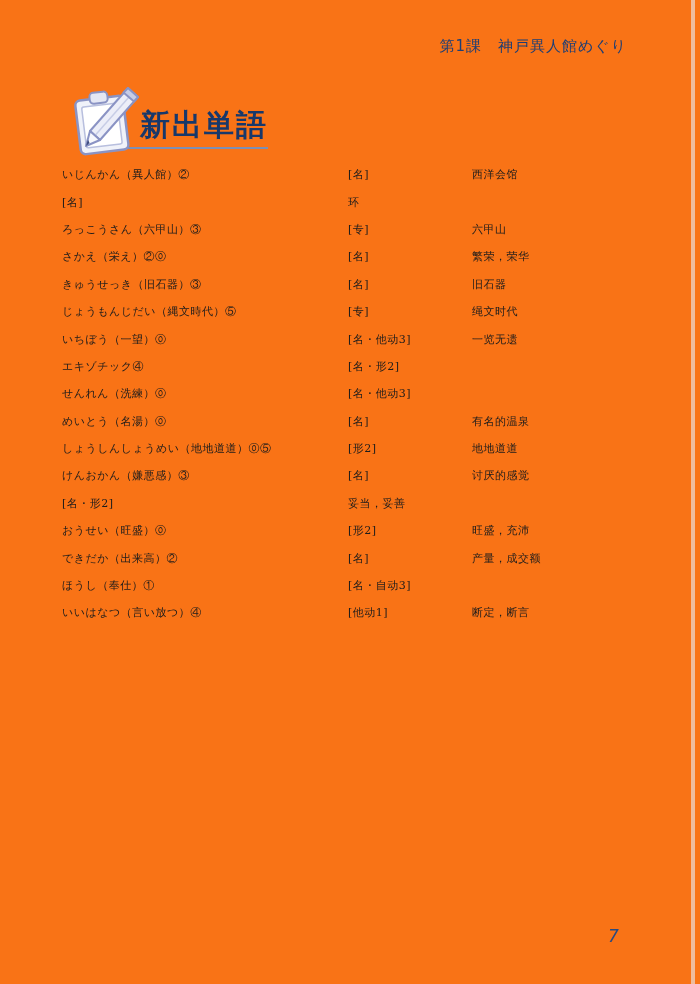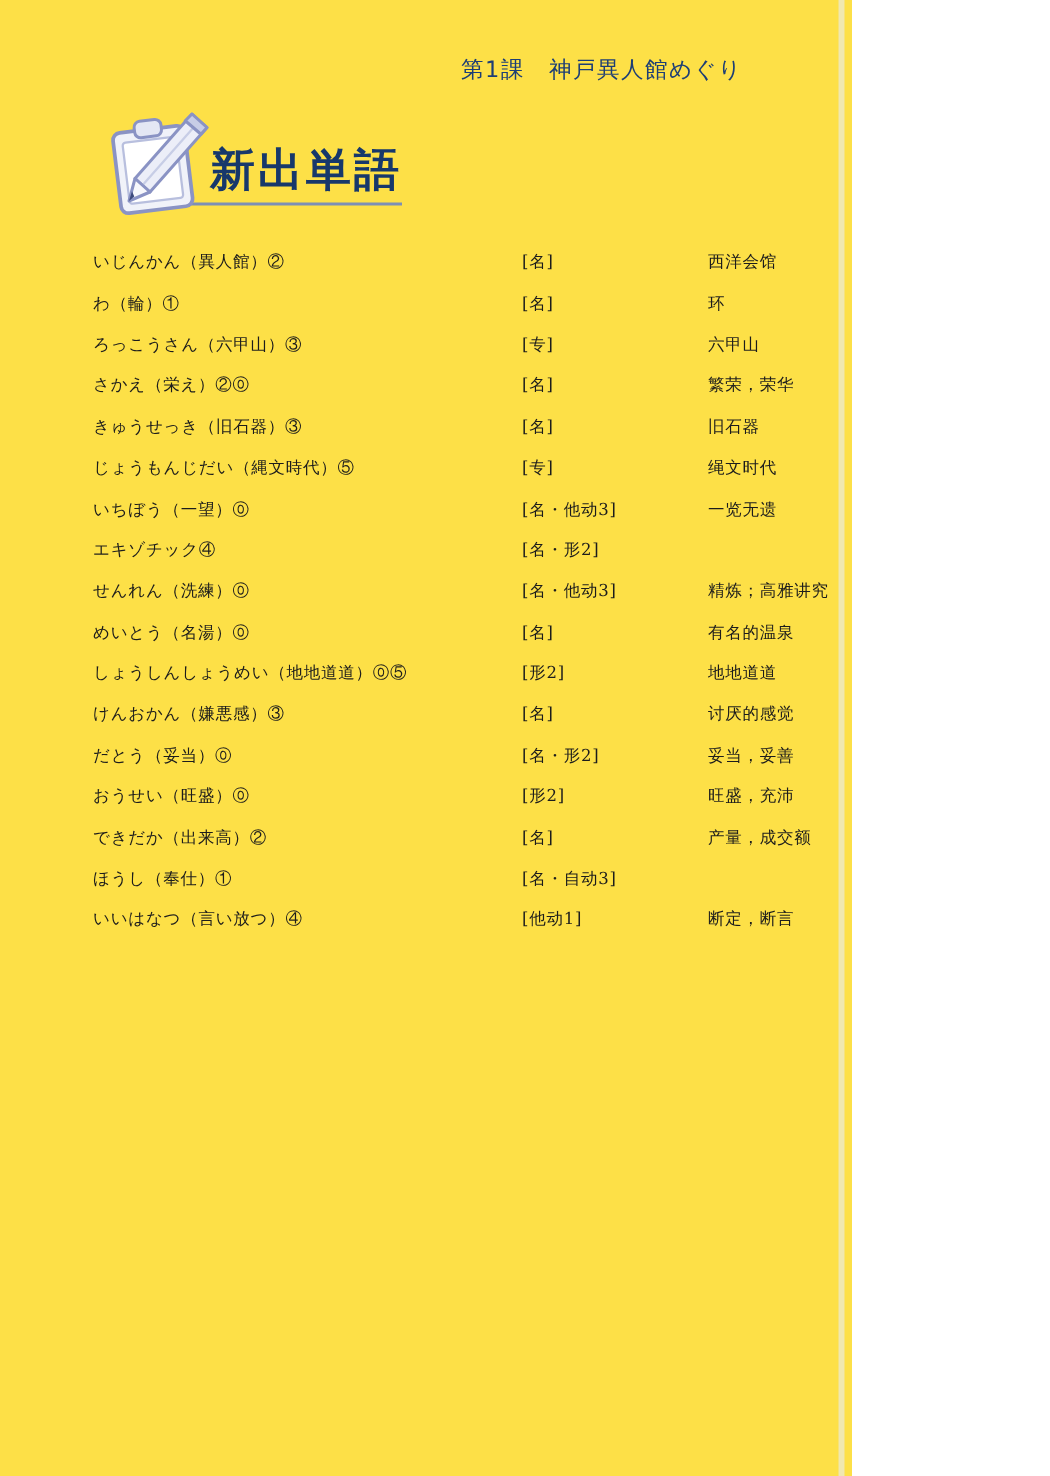--- a/index.html
+++ b/index.html
@@ -1,20 +1,20 @@
 <!DOCTYPE html>
 <html><head>
 <meta charset="utf-8">
 <style>
   html, body { margin: 0; padding: 0; background: #ffffff; }
   .page {
     position: relative;
-    width: 568px;
+    width: 700px;
     height: 984px;
-    background: #fde047;
+    background: #f97316;
     overflow: hidden;
     font-family: "DejaVu Serif", serif;
   }
   
   .page-edge-right {
     position: absolute;
     top: 0; right: 5px;
     width: 4px; height: 100%;
     background: #e7edf6;
     opacity: .6;
@@ -25,21 +25,21 @@
     right: 73px;
     color: #1d3e75;
     font-family: "DejaVu Sans", sans-serif;
     font-size: 15px;
     letter-spacing: 1px;
     white-space: nowrap;
   }
   .title-block {
     position: absolute;
     left: 62px;
-    top: 74px;
+    top: 86px;
     width: 220px;
     height: 75px;
     text-align: right;
   }
   .title-underline {
     position: absolute;
     left: 24px;
     top: 61px;
     width: 182px;
     height: 2px;
@@ -121,21 +121,20 @@
   </div>
 
   <div class="vocab-list">
     <div class="vocab-row">
       <span class="vocab-word">いじんかん（異人館）②</span>
       <span class="vocab-pos">[名]</span>
       <span class="vocab-meaning">西洋会馆</span>
     </div>
 
     <div class="vocab-row">
-      <span class="vocab-word">わ（輪）①</span>
       <span class="vocab-pos">[名]</span>
       <span class="vocab-meaning">环</span>
     </div>
 
     <div class="vocab-row">
       <span class="vocab-word">ろっこうさん（六甲山）③</span>
       <span class="vocab-pos">[专]</span>
       <span class="vocab-meaning">六甲山</span>
     </div>
 
@@ -164,21 +163,20 @@
     </div>
 
     <div class="vocab-row">
       <span class="vocab-word">エキゾチック④</span>
       <span class="vocab-pos">[名・形2]</span>
     </div>
 
     <div class="vocab-row">
       <span class="vocab-word">せんれん（洗練）⓪</span>
       <span class="vocab-pos">[名・他动3]</span>
-      <span class="vocab-meaning">精炼；高雅讲究</span>
     </div>
 
     <div class="vocab-row">
       <span class="vocab-word">めいとう（名湯）⓪</span>
       <span class="vocab-pos">[名]</span>
       <span class="vocab-meaning">有名的温泉</span>
     </div>
 
 
     <div class="vocab-row">
@@ -187,21 +185,20 @@
       <span class="vocab-meaning">地地道道</span>
     </div>
 
     <div class="vocab-row">
       <span class="vocab-word">けんおかん（嫌悪感）③</span>
       <span class="vocab-pos">[名]</span>
       <span class="vocab-meaning">讨厌的感觉</span>
     </div>
 
     <div class="vocab-row">
-      <span class="vocab-word">だとう（妥当）⓪</span>
       <span class="vocab-pos">[名・形2]</span>
       <span class="vocab-meaning">妥当，妥善</span>
     </div>
 
     <div class="vocab-row">
       <span class="vocab-word">おうせい（旺盛）⓪</span>
       <span class="vocab-pos">[形2]</span>
       <span class="vocab-meaning">旺盛，充沛</span>
     </div>
 

